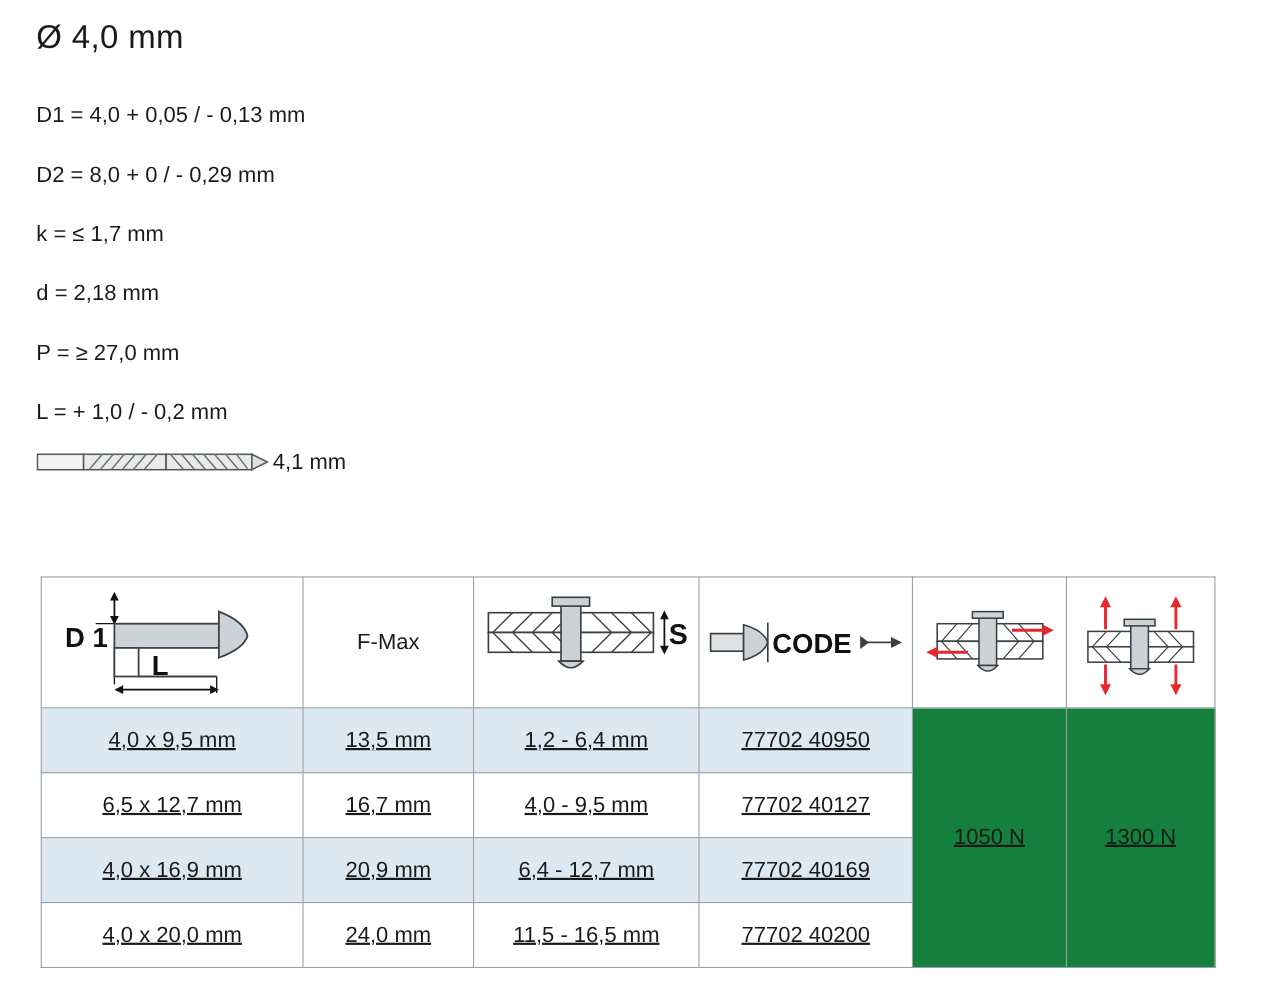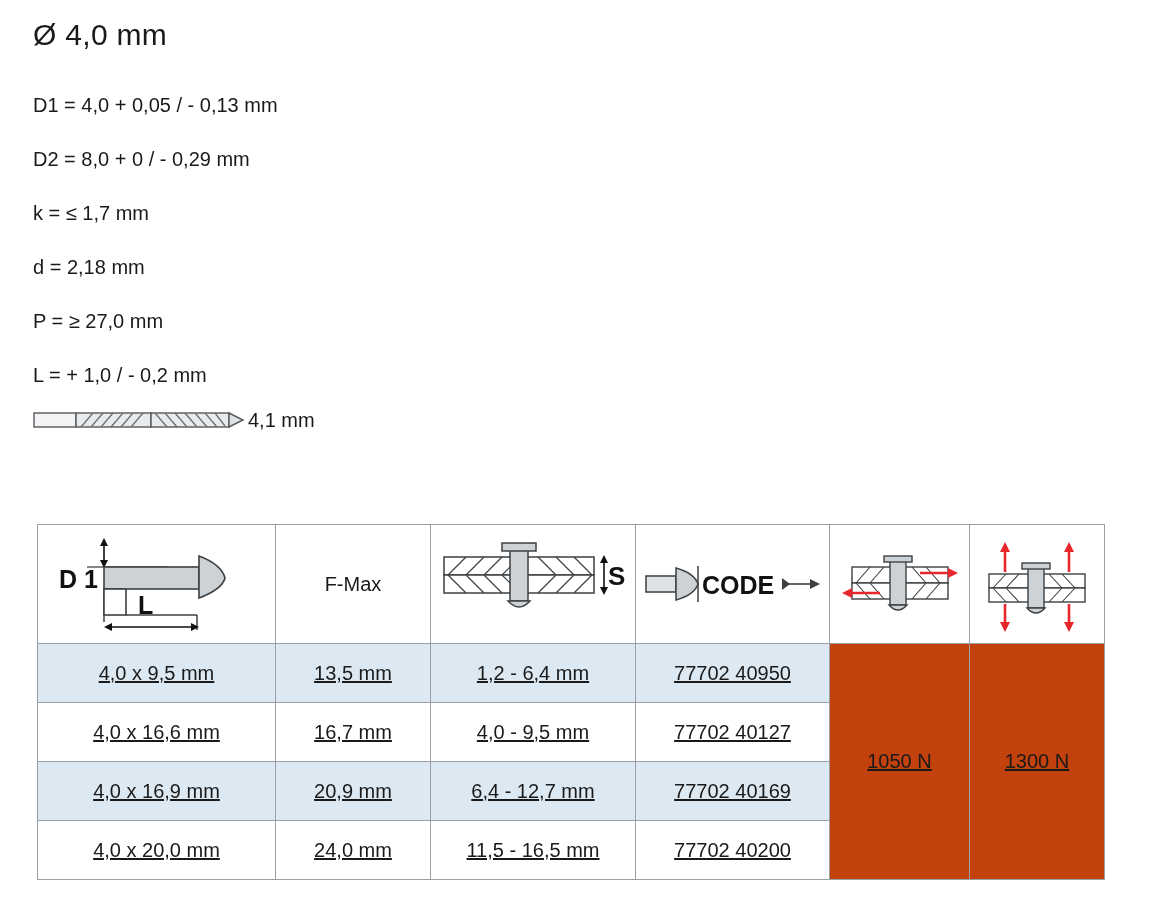--- a/index.html
+++ b/index.html
@@ -80,21 +80,21 @@
     height: 58px;
     text-decoration: underline;
   }
   .shade {
     background: #dce9f3;
   }
   .fmax-head {
     font-size: 26px;
   }
   .force-cell {
-    background: #c2410c;
+    background: #15803d;
     font-size: 21px;
   }
   svg { display: block; }
   .hcell-inner {
     display: flex;
     align-items: center;
     justify-content: center;
     height: 100%;
   }
 </style>
@@ -250,21 +250,21 @@
 
       <tr class="body-row">
         <td class="shade">4,0 x 9,5 mm</td>
         <td class="shade">13,5 mm</td>
         <td class="shade">1,2 - 6,4 mm</td>
         <td class="shade">77702 40950</td>
         <td class="force-cell" rowspan="4">1050 N</td>
         <td class="force-cell" rowspan="4">1300 N</td>
       </tr>
       <tr class="body-row">
-        <td>4,0 x 16,6 mm</td>
+        <td>6,5 x 12,7 mm</td>
         <td>16,7 mm</td>
         <td>4,0 - 9,5 mm</td>
         <td>77702 40127</td>
       </tr>
       <tr class="body-row">
         <td class="shade">4,0 x 16,9 mm</td>
         <td class="shade">20,9 mm</td>
         <td class="shade">6,4 - 12,7 mm</td>
         <td class="shade">77702 40169</td>
       </tr>

